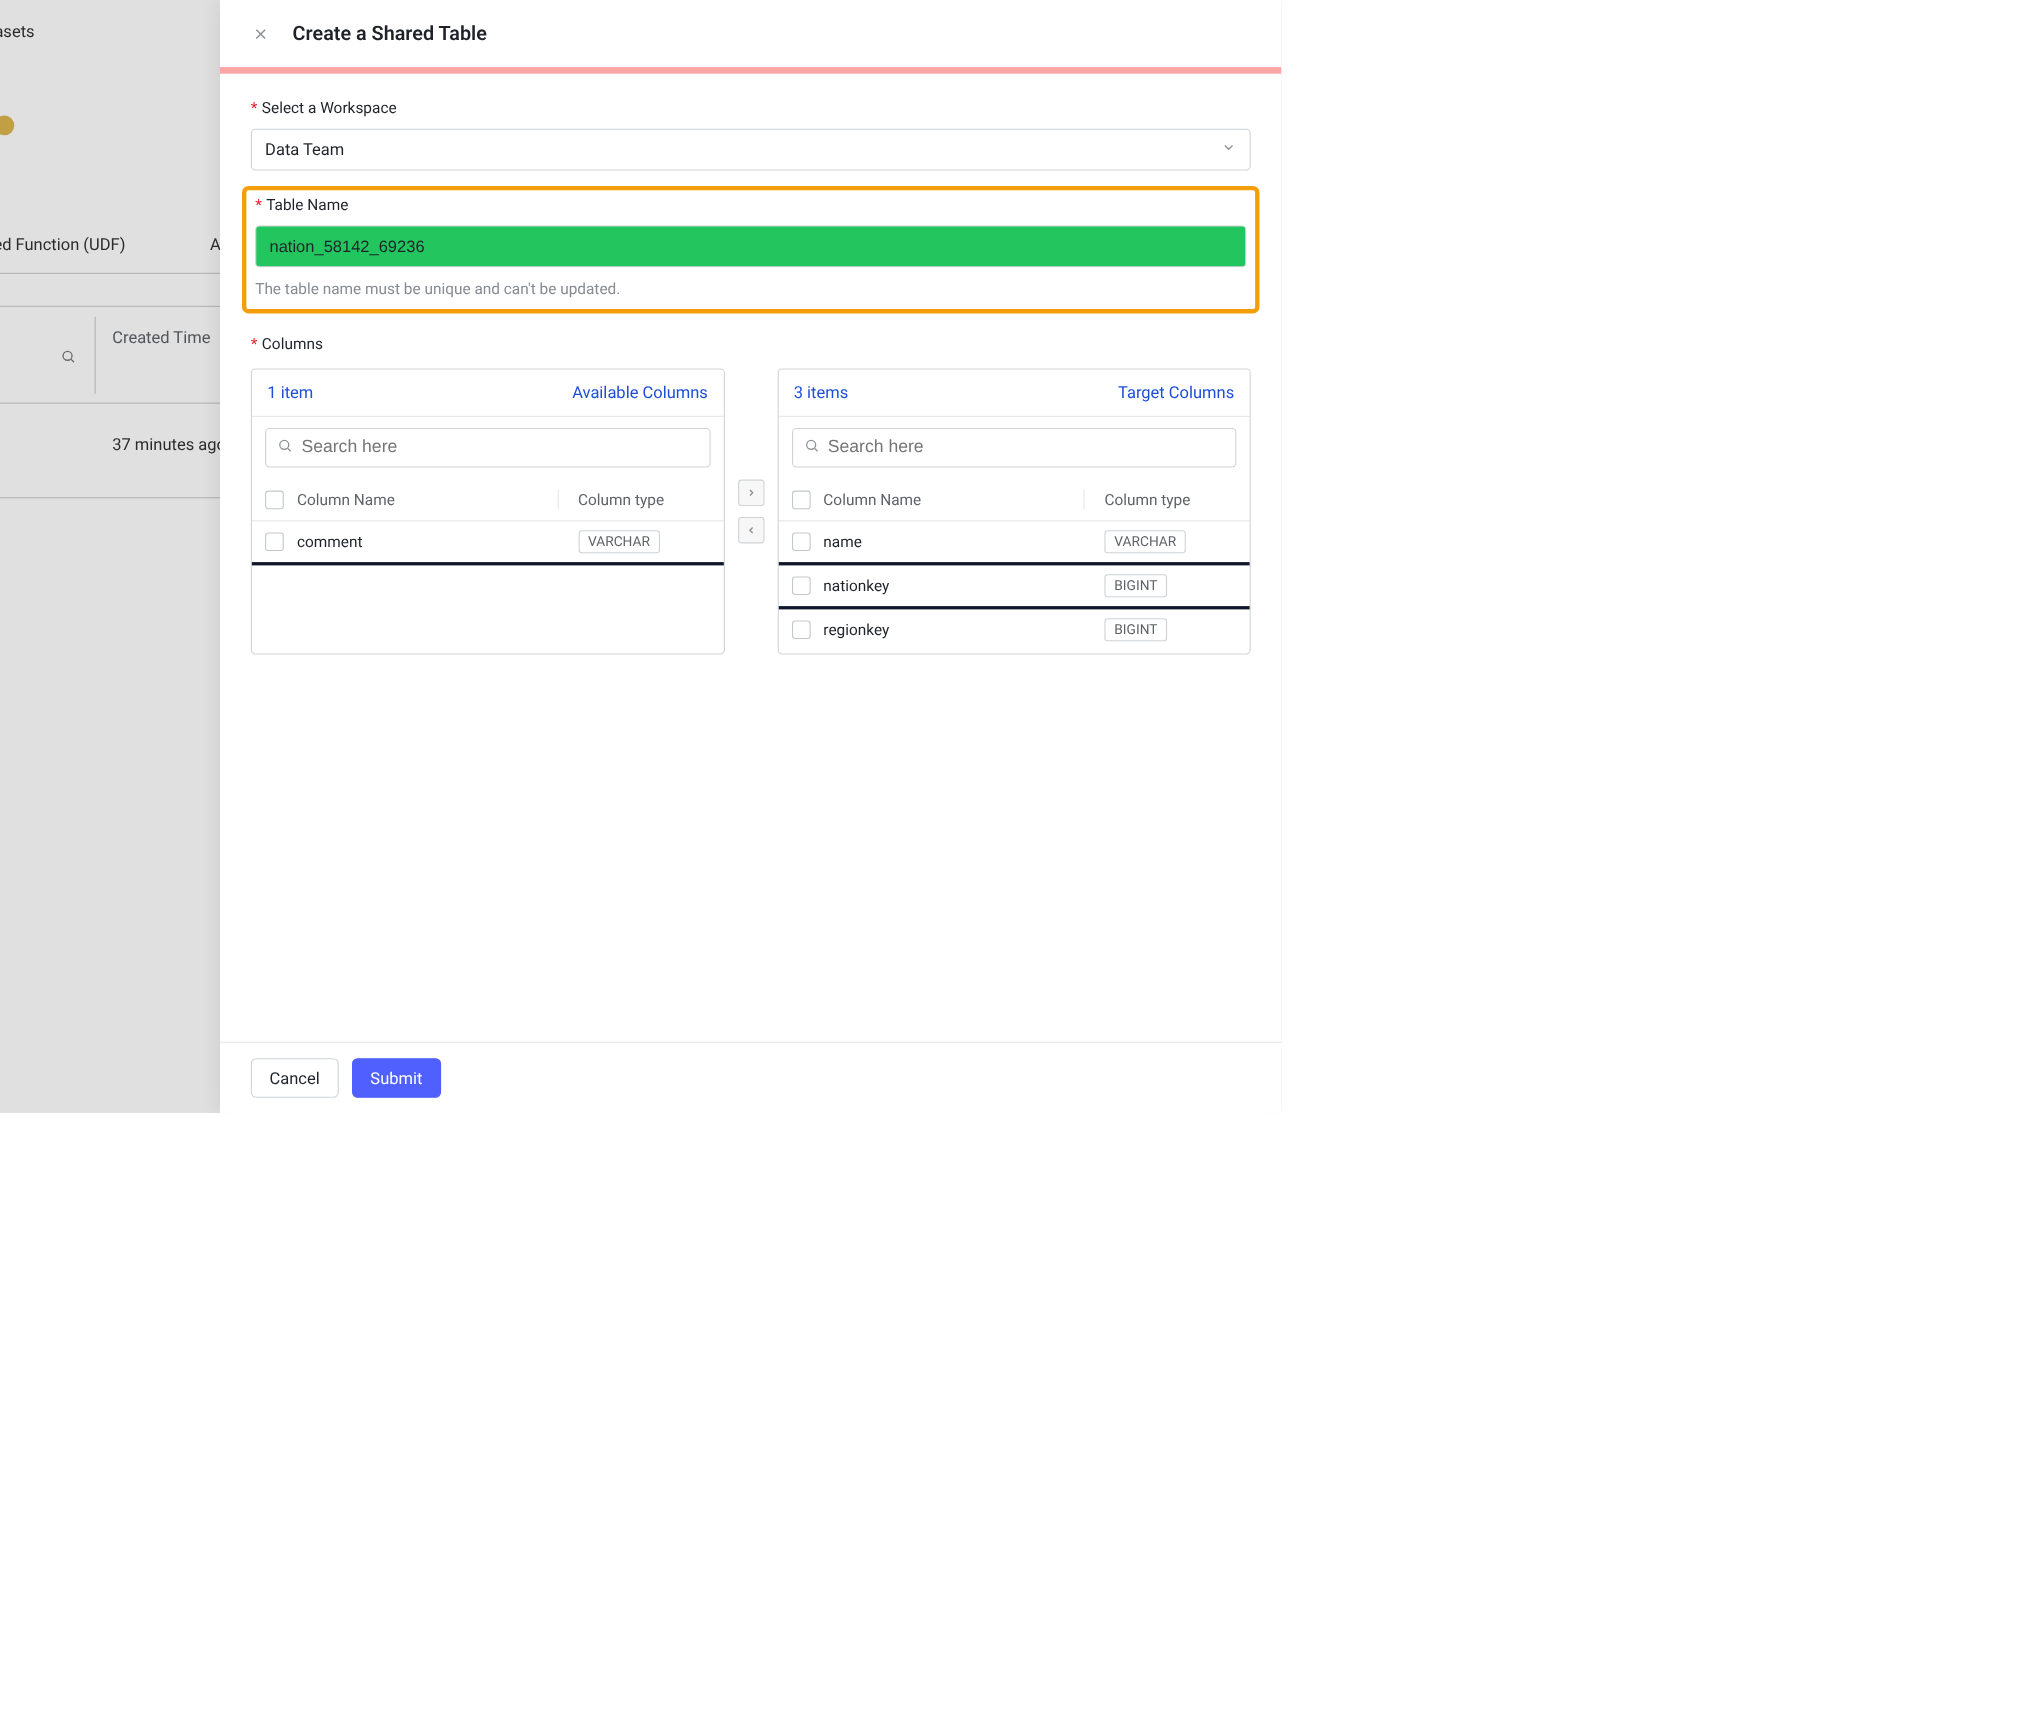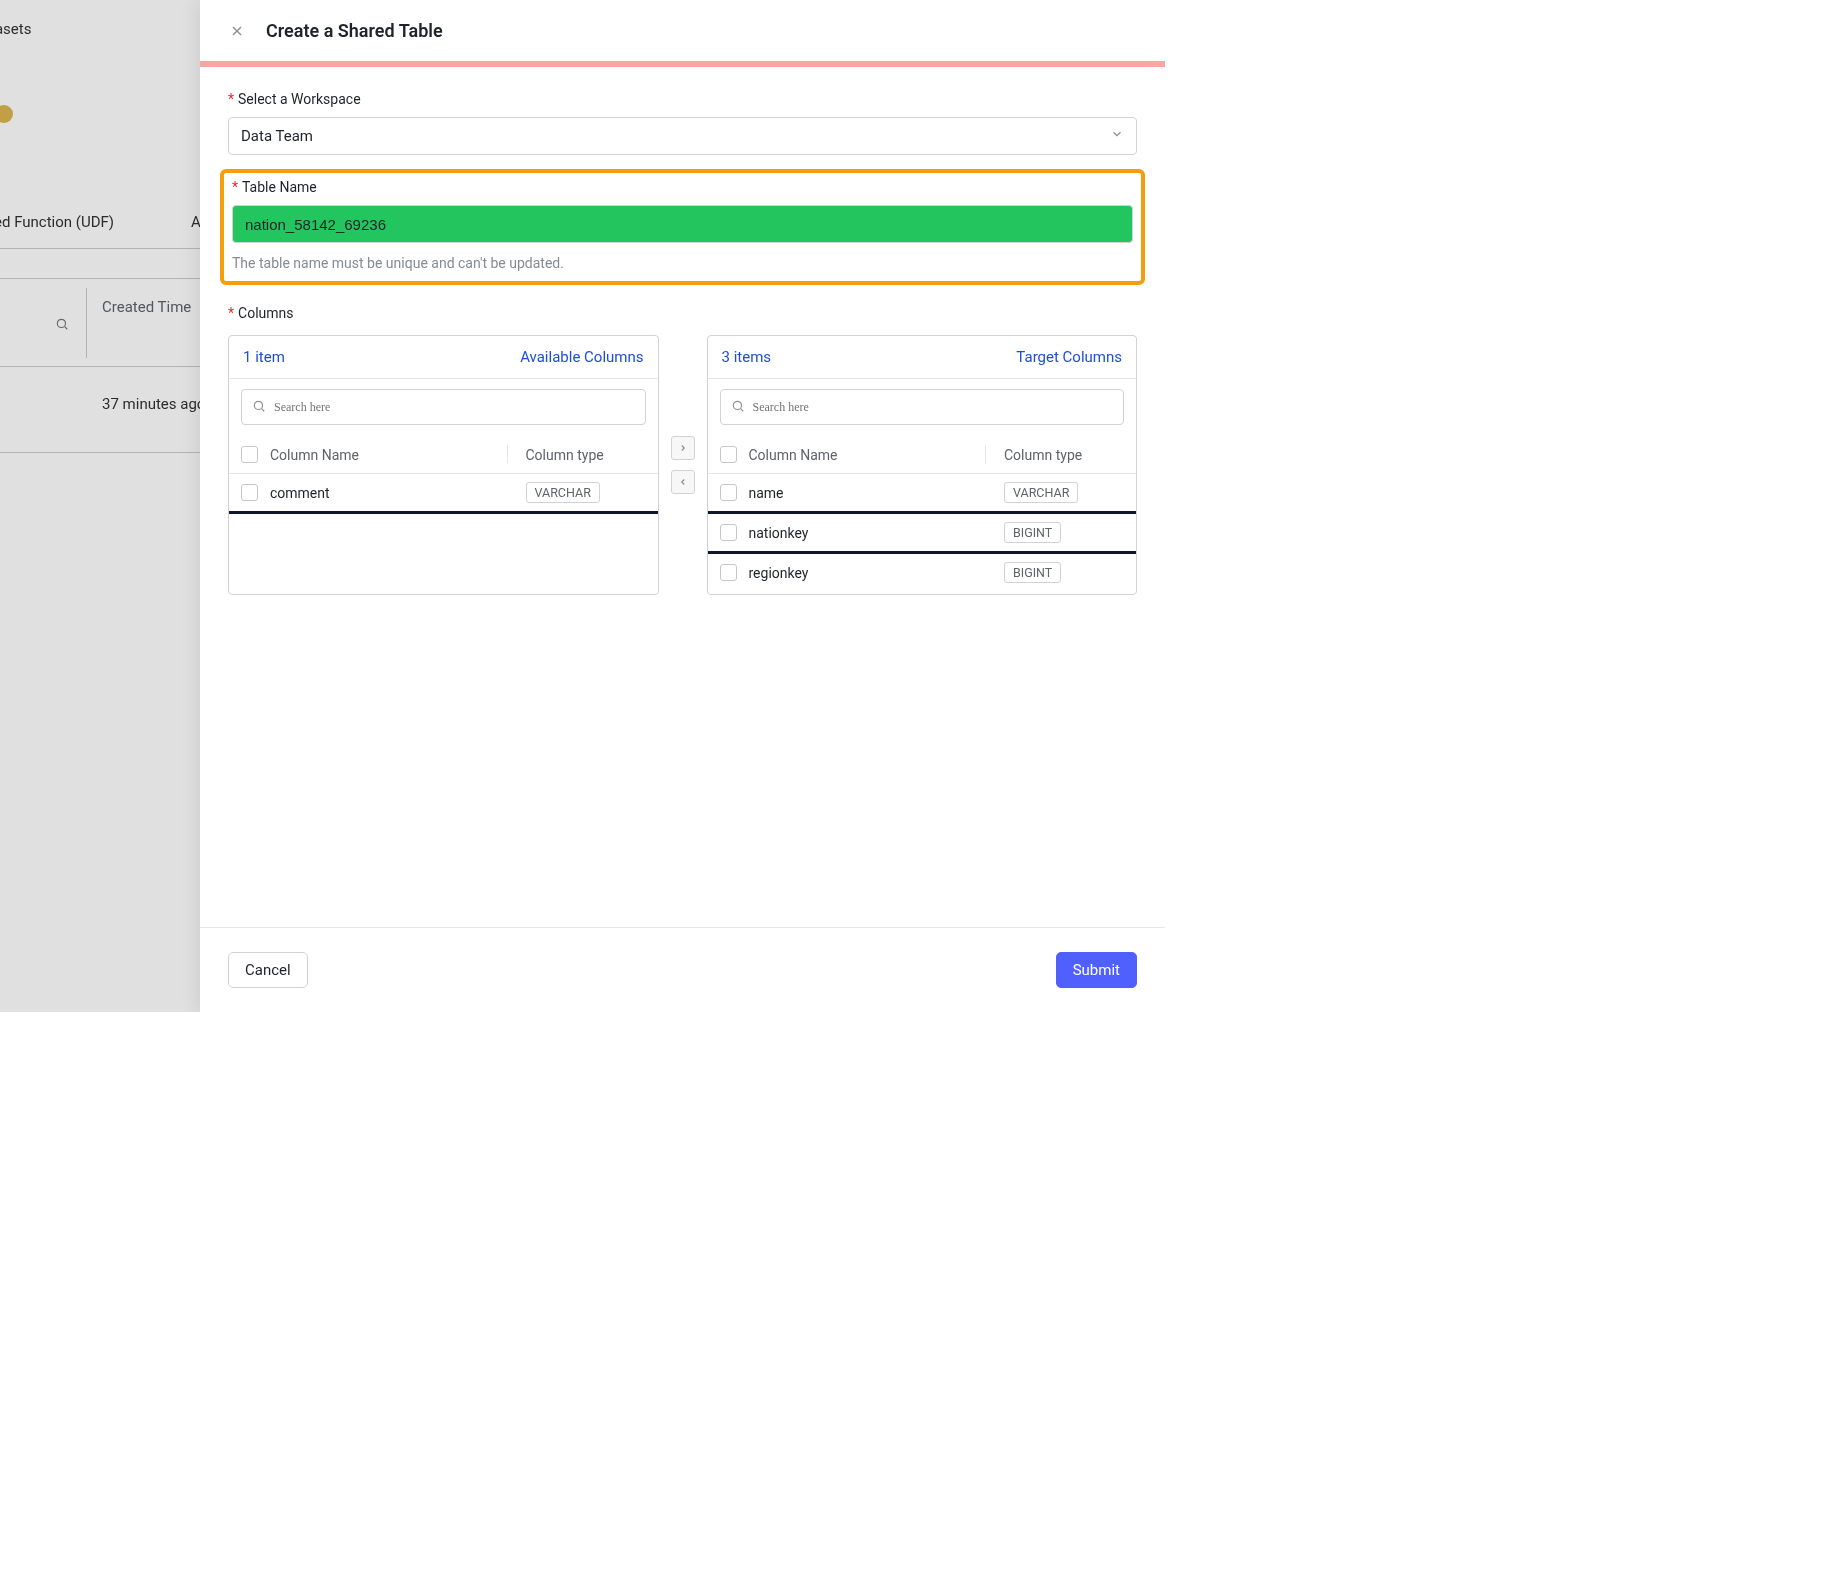--- a/index.html
+++ b/index.html
@@ -143,21 +143,21 @@
   .panel-search {
     padding:10px 12px;
   }
   .search-wrap {
     display:flex; align-items:center;
     border:1px solid #d0d3d6; border-radius:4px;
     height:36px; padding:0 10px; gap:8px;
     color:#8b8f95;
   }
   .search-wrap input {
-    border:none; outline:none; flex:1; font-size:12px; background:transparent;font-family:Liberation Serif, serif;
+    border:none; outline:none; flex:1; font-size:16px; background:transparent;
   }
   .col-headers {
     display:flex; align-items:flex-end; padding:10px 12px;
     font-size:14px; color:#5f6368; border-bottom:1px solid #e5e6e8;
     gap:12px;
   }
   .chk {
     width:17px; height:17px; border:1px solid #c4c7cb; border-radius:3px; background:#fff; flex:none;
     cursor:pointer;
   }
@@ -185,22 +185,22 @@
     width:24px; height:24px;
     border:1px solid #d0d3d6; border-radius:3px;
     background:#f7f7f7; color:#8b8f95;
     display:flex; align-items:center; justify-content:center;
     cursor:pointer;
     font-size:13px;
   }
 
   .dlg-footer {
     border-top:1px solid #e5e6e8;
-    padding:24px 28px;
-    display:flex; justify-content:space-between; gap:12px;
+    padding:14px 28px;
+    display:flex; justify-content:flex-start; gap:12px;
   }
   .btn {
     height:36px; padding:0 16px; border-radius:5px;
     font-size:15px; cursor:pointer;
     display:flex; align-items:center;
   }
   .btn-default {
     background:#fff; border:1px solid #d0d3d6; color:#1f2329;
   }
   .btn-primary {

